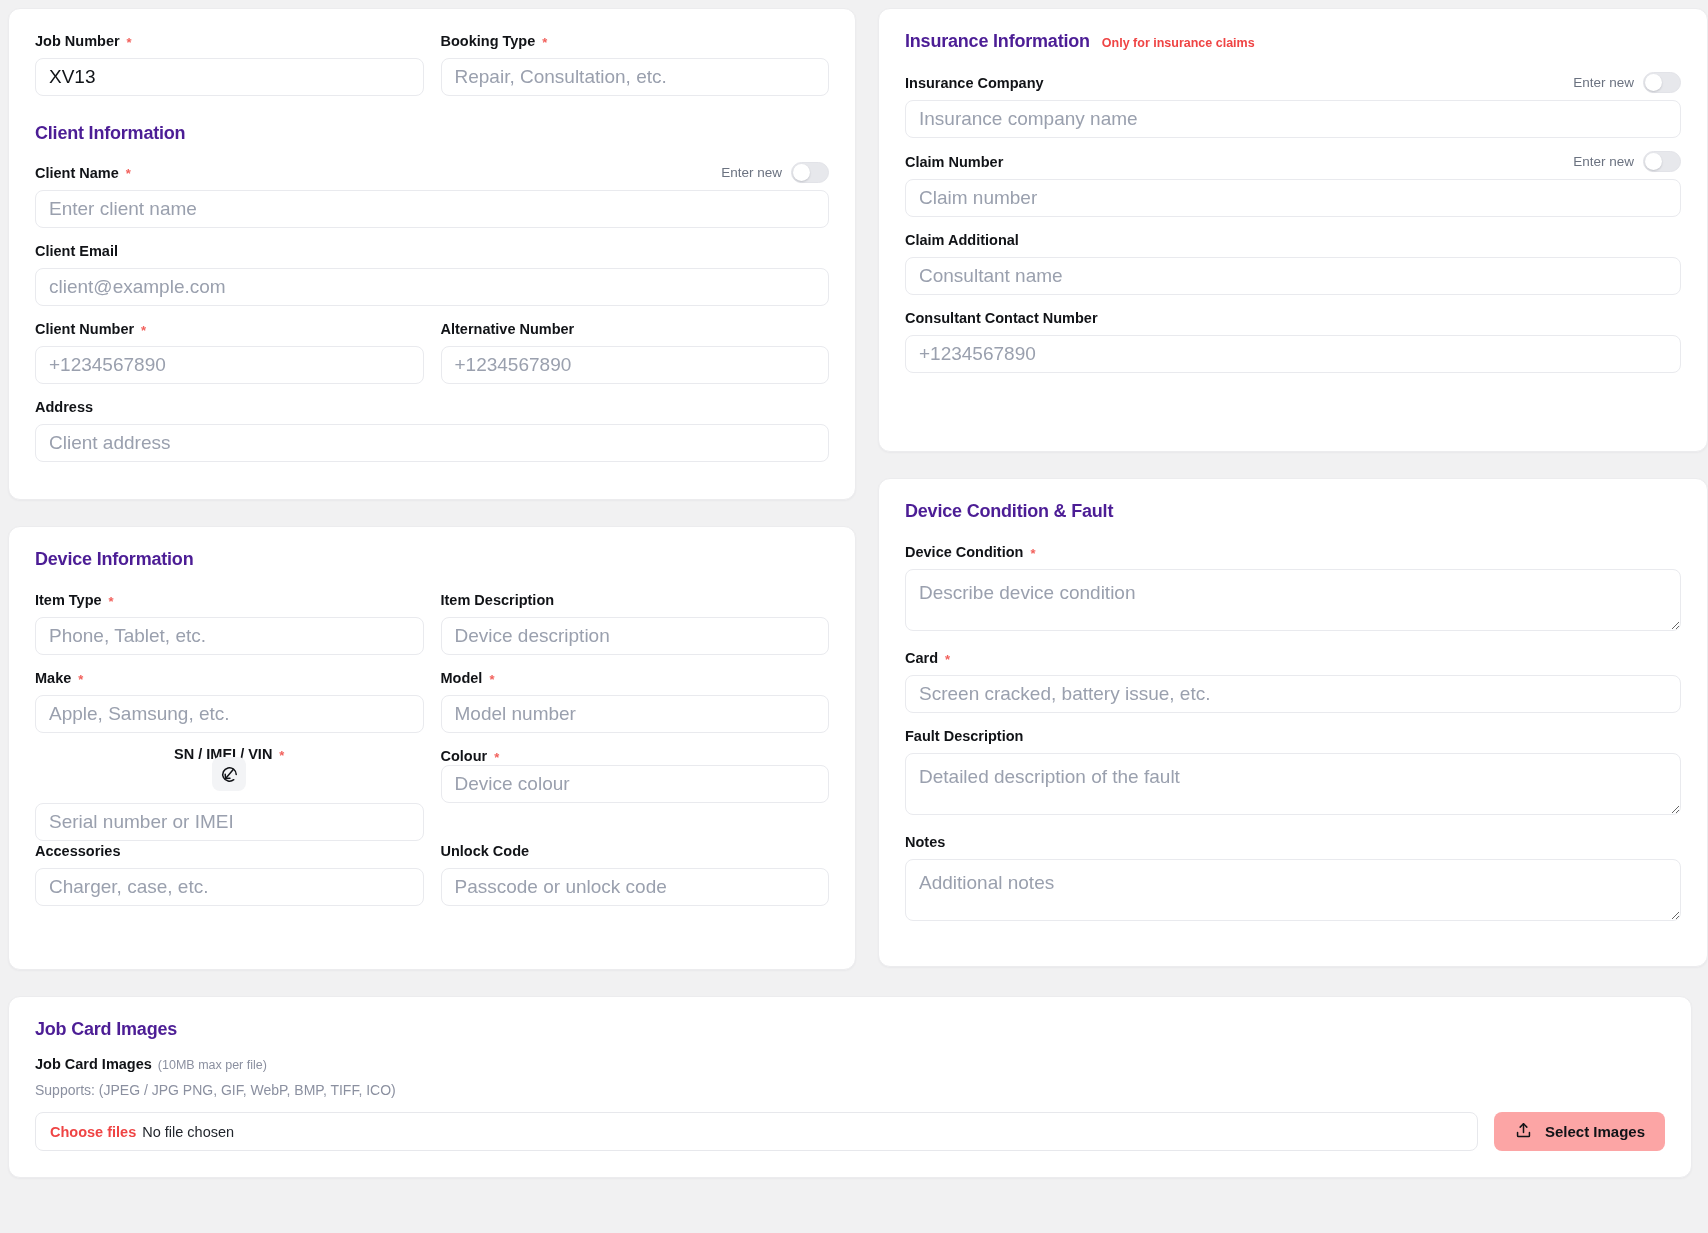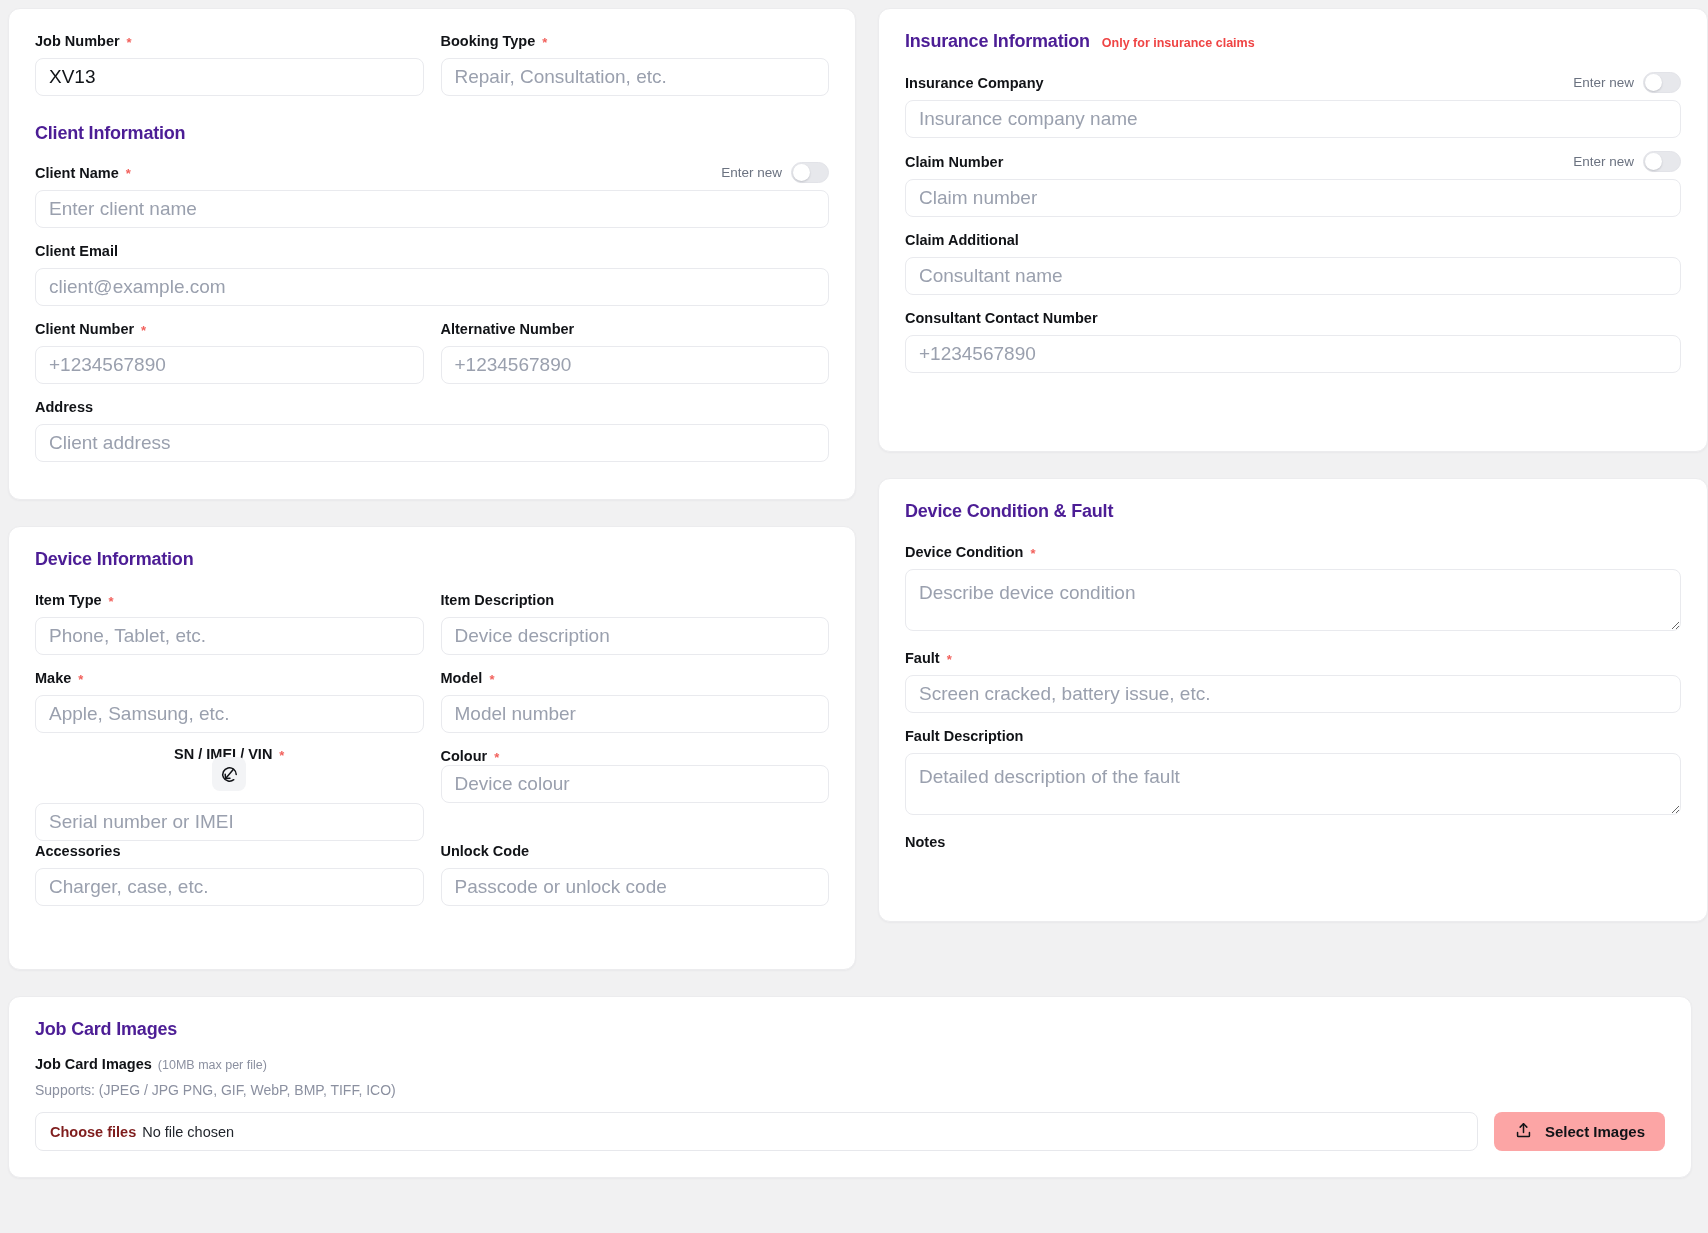--- a/index.html
+++ b/index.html
@@ -159,21 +159,21 @@
     border: 1px solid #e7e8ec;
     border-radius: 8px;
     background: #ffffff;
     display: flex;
     align-items: center;
     padding: 0 14px;
     font-size: 14.5px;
     color: #1b1e24;
     gap: 6px;
   }
-  .file-choose { font-weight: bold; color: #7f1d1d; }
+  .file-choose { font-weight: bold; color: #ef4444; }
   .file-none { color: #22262d; }
   .select-btn {
     height: 39px;
     min-width: 150px;
     background: #fca5a5;
     border: none;
     border-radius: 8px;
     display: inline-flex;
     align-items: center;
     justify-content: center;
@@ -440,21 +440,21 @@
               <span>Device Condition</span>
               <span class="req">*</span>
             </span>
           </div>
           <textarea class="ta ta-sm" placeholder="Describe device condition" style=""></textarea>
         </div>
 
         <div class="field">
           <div class="label-row">
             <span class="label">
-              <span>Fault</span>
+              <span>Card</span>
               <span class="req">*</span>
             </span>
           </div>
           <input class="inp" type="text" placeholder="Screen cracked, battery issue, etc." style="">
         </div>
 
         <div class="field">
           <div class="label-row">
             <span class="label">
               <span>Fault Description</span>
@@ -462,20 +462,21 @@
           </div>
           <textarea class="ta ta-md" placeholder="Detailed description of the fault" style=""></textarea>
         </div>
 
         <div class="field">
           <div class="label-row">
             <span class="label">
               <span>Notes</span>
             </span>
           </div>
+          <textarea class="ta ta-md" placeholder="Additional notes" style=""></textarea>
         </div>
       </div>
     </div>
   </div>
 
   <div class="card card-full">
     <div class="title-row" style="margin-bottom:16px;">
       <span class="section-title">Job Card Images</span>
     </div>
 

